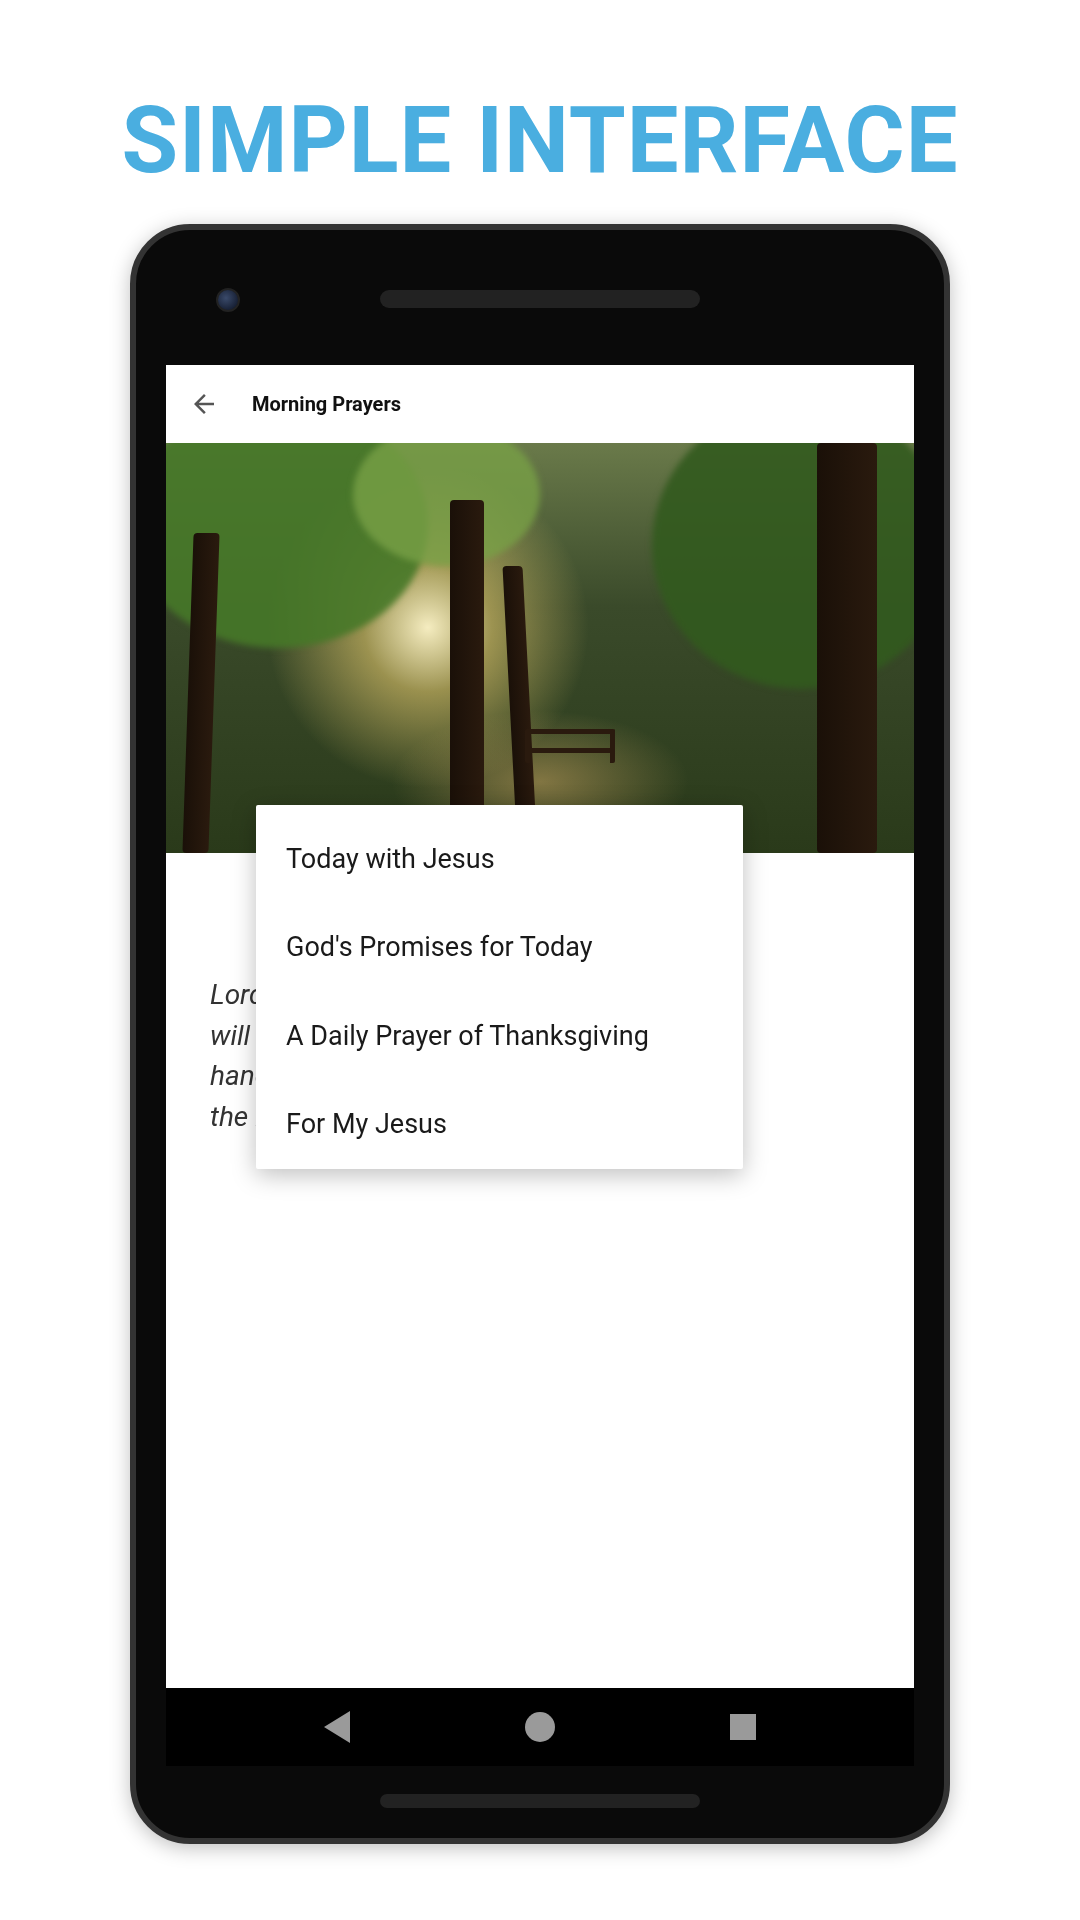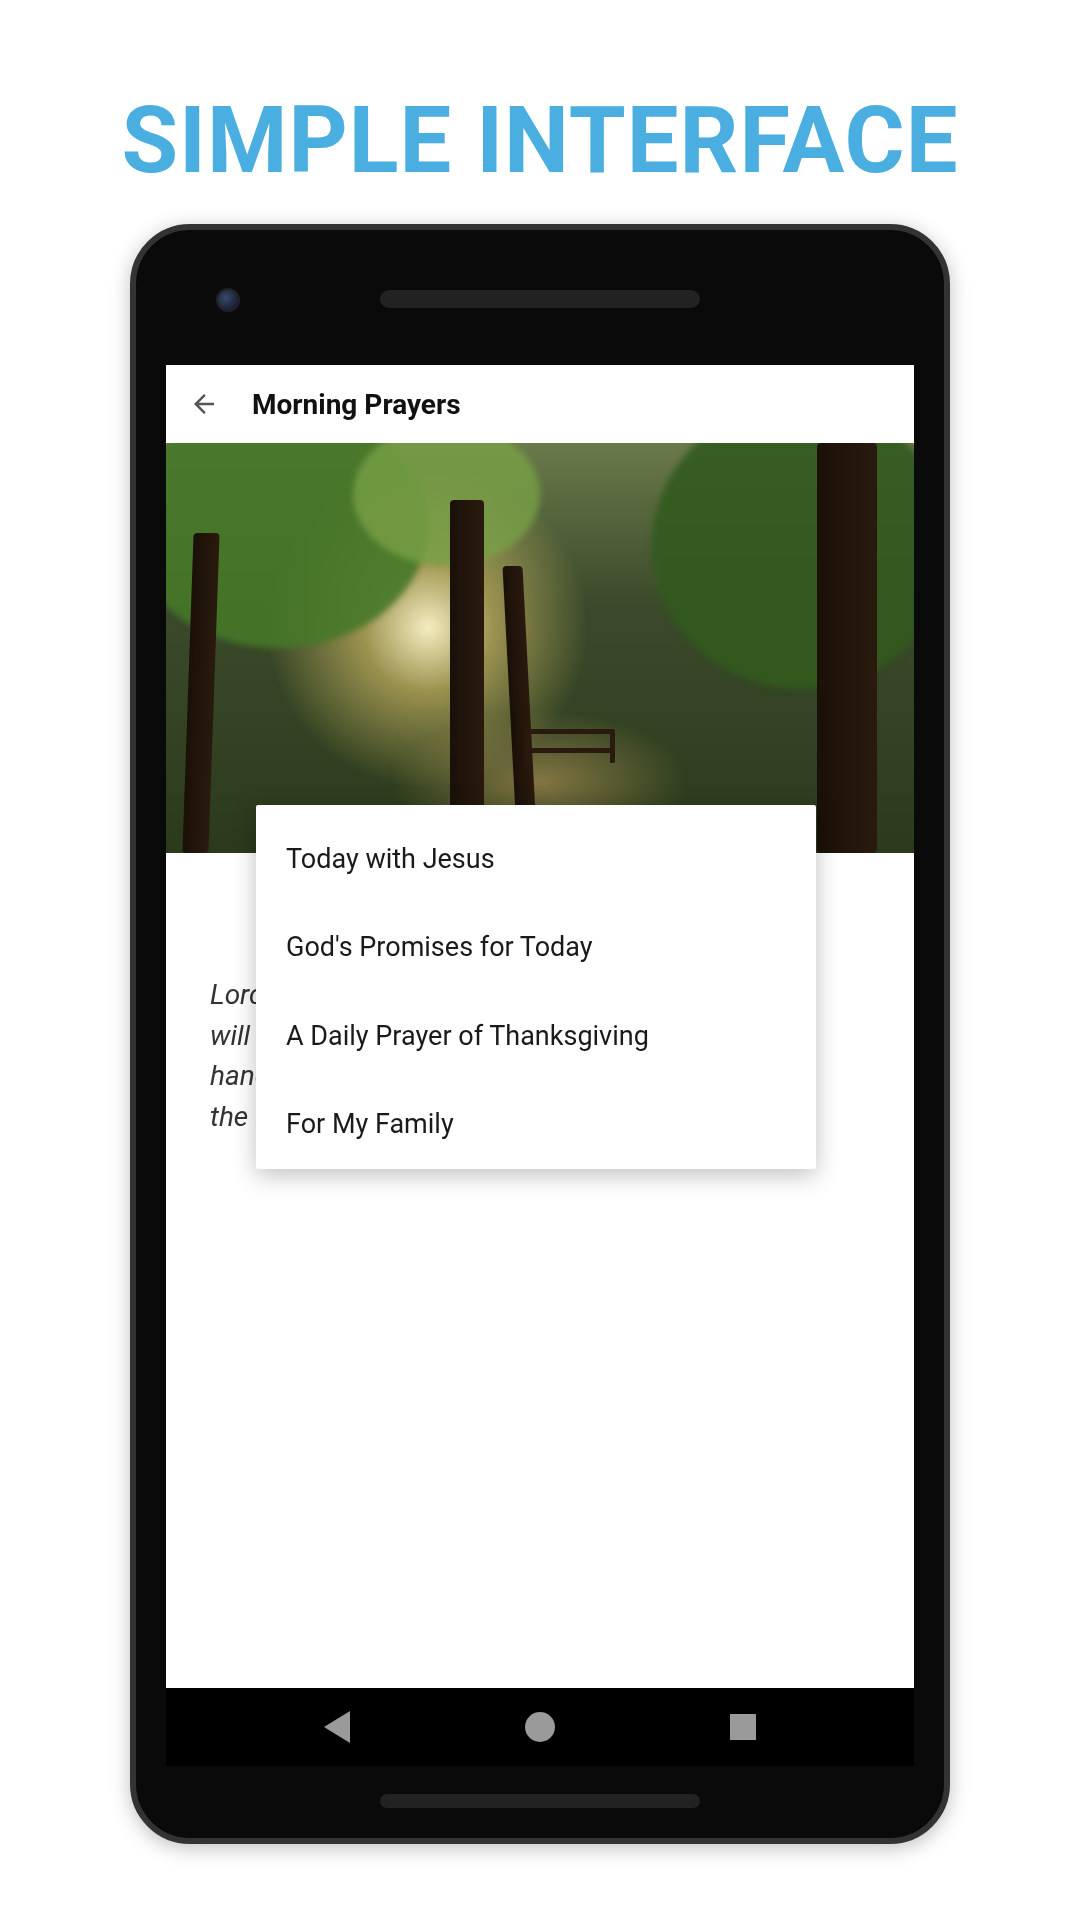--- a/index.html
+++ b/index.html
@@ -92,21 +92,21 @@
   .back-arrow {
     width: 40px;
     height: 40px;
     display: flex;
     align-items: center;
     justify-content: center;
     margin-right: 28px;
   }
   .back-arrow svg { width: 30px; height: 30px; }
   .app-title {
-    font-size: 28px;
+    font-size: 20px;
     font-weight: 700;
     color: #111;
   }
 
   .hero {
     width: 100%;
     height: 410px;
     position: relative;
     overflow: hidden;
   }
@@ -174,21 +174,21 @@
     font-style: italic;
     font-size: 28px;
     line-height: 1.45;
     color: #333;
   }
 
   .menu-card {
     position: absolute;
     top: 440px;
     left: 90px;
-    width: 560px;
+    width: 487px;
     background: #fff;
     box-shadow: 0 6px 24px rgba(0,0,0,0.25);
     padding: 10px 0 0 0;
     border-radius: 2px;
   }
   .menu-item {
     padding: 28px 30px;
     font-size: 27px;
     color: #1a1a1a;
     line-height: 1.2;
@@ -257,21 +257,21 @@
       <span>Lord,</span><span style="visibility:hidden"> may I sit awhile with You, that yo</span><span>ur</span><br>
       <span>will t</span><span style="visibility:hidden">ake the wheel today and steer </span><span>my</span><br>
       <span>hand</span><span style="visibility:hidden">s and feet where they ought </span><span>to</span><br>
       <span>the B</span>
     </div>
 
     <div class="menu-card">
       <div class="menu-item">Today with Jesus</div>
       <div class="menu-item">God's Promises for Today</div>
       <div class="menu-item">A Daily Prayer of Thanksgiving</div>
-      <div class="menu-item">For My Family</div>
+      <div class="menu-item">For My Jesus</div>
     </div>
 
   </div>
 
   <div class="nav-bar">
     <div class="nav-btn">
         <div class="nav-tri"></div>
       </div>
     <div class="nav-btn">
         <div class="nav-circle"></div>

